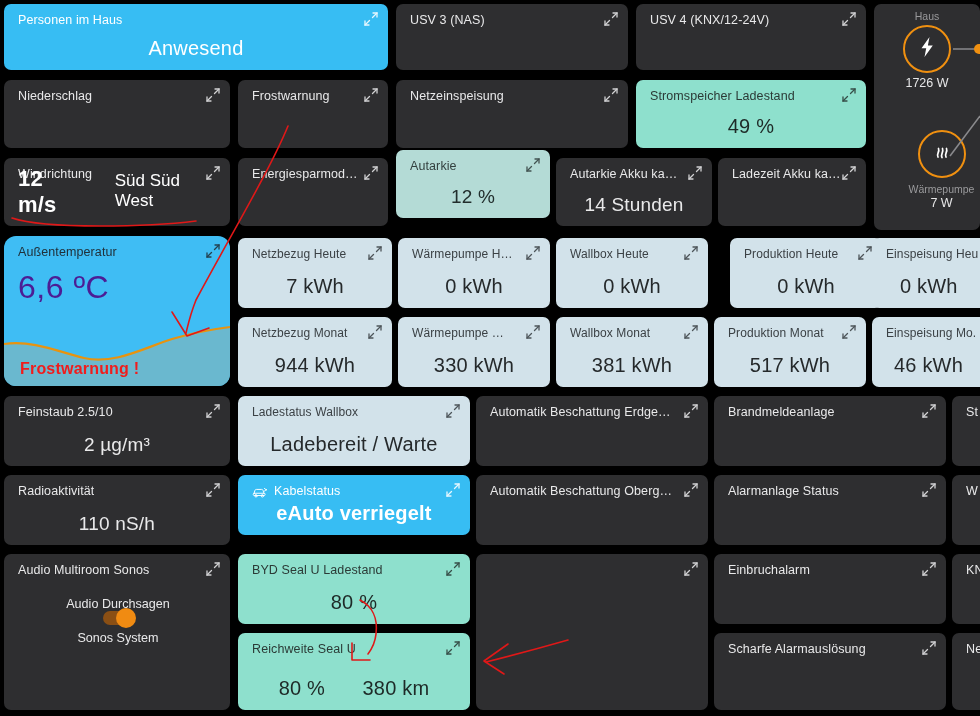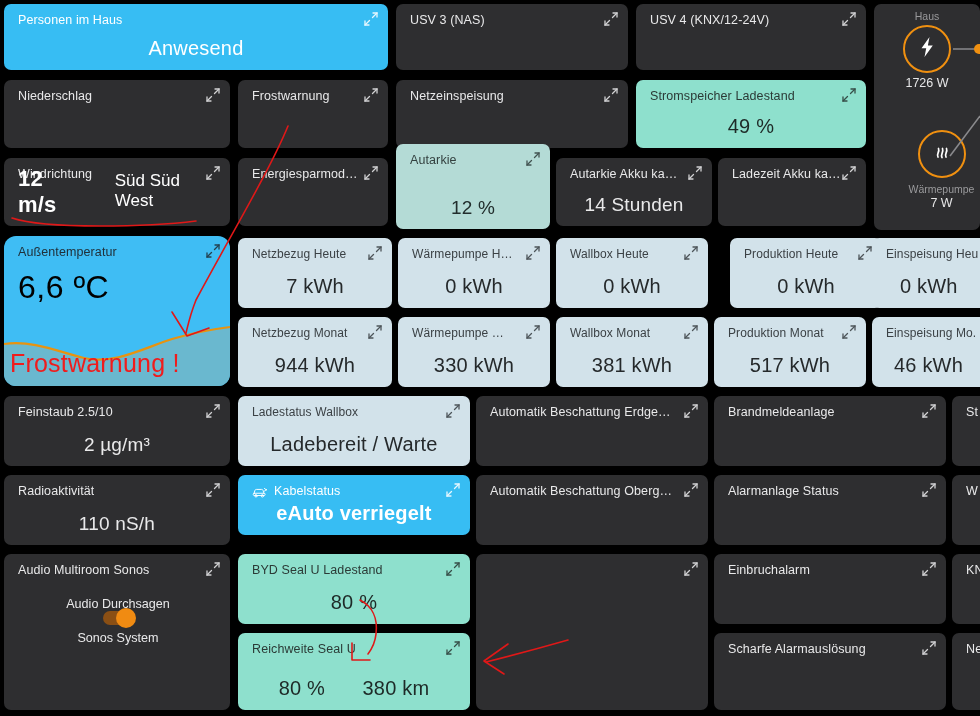--- a/index.html
+++ b/index.html
@@ -92,28 +92,28 @@
 
   
   .tempcard { background: #3fbdf4; border-radius: 12px; }
   .tempcard .hdr { color: #20303a; font-size: 12.5px; }
   .tempcard .expand svg path,
   .tempcard .expand svg line { stroke: #20303a; }
   .tempcard .bigtemp {
     position: absolute;
     left: 14px; top: 33px;
     font-size: 32px;
-    color: #000000;
+    color: #4c1d95;
     letter-spacing: .5px;
   }
   .tempcard .warn {
     position: absolute;
-    left: 6px; bottom: 8px;
-    font-size: 25px;
-    font-weight: normal;
+    left: 16px; bottom: 8px;
+    font-size: 16px;
+    font-weight: bold;
     color: #f01c1c;
     letter-spacing: .2px;
     z-index: 3;
   }
   .tempcard .wave { position: absolute; left:0; top:0; }
 
   
   .listcard .row {
     position: absolute;
     left: 14px; right: 12px;
@@ -350,21 +350,21 @@
           <g fill="none" stroke="#e9e9ea" stroke-width="1.3" stroke-linecap="round">
             <line x1="13" y1="1" x2="8.5" y2="5.5"></line>
             <polyline points="13,5 13,1 9,1"></polyline>
             <line x1="1" y1="13" x2="5.5" y2="8.5"></line>
             <polyline points="1,9 1,13 5,13"></polyline>
           </g>
         </svg>
     </span>
   </div>
 
-  <div class="card mint2" style="left:396px; top:144px; width:154px; height:85px;">
+  <div class="card mint2" style="left:396px; top:150px; width:154px; height:68px;">
     <div class="hdr">
       <span class="ttl">Autarkie</span>
     </div>
     <span class="expand">
       <svg viewBox="0 0 14 14" width="14" height="14">
           <g fill="none" stroke="#33403f" stroke-width="1.3" stroke-linecap="round">
             <line x1="13" y1="1" x2="8.5" y2="5.5"></line>
             <polyline points="13,5 13,1 9,1"></polyline>
             <line x1="1" y1="13" x2="5.5" y2="8.5"></line>
             <polyline points="1,9 1,13 5,13"></polyline>

